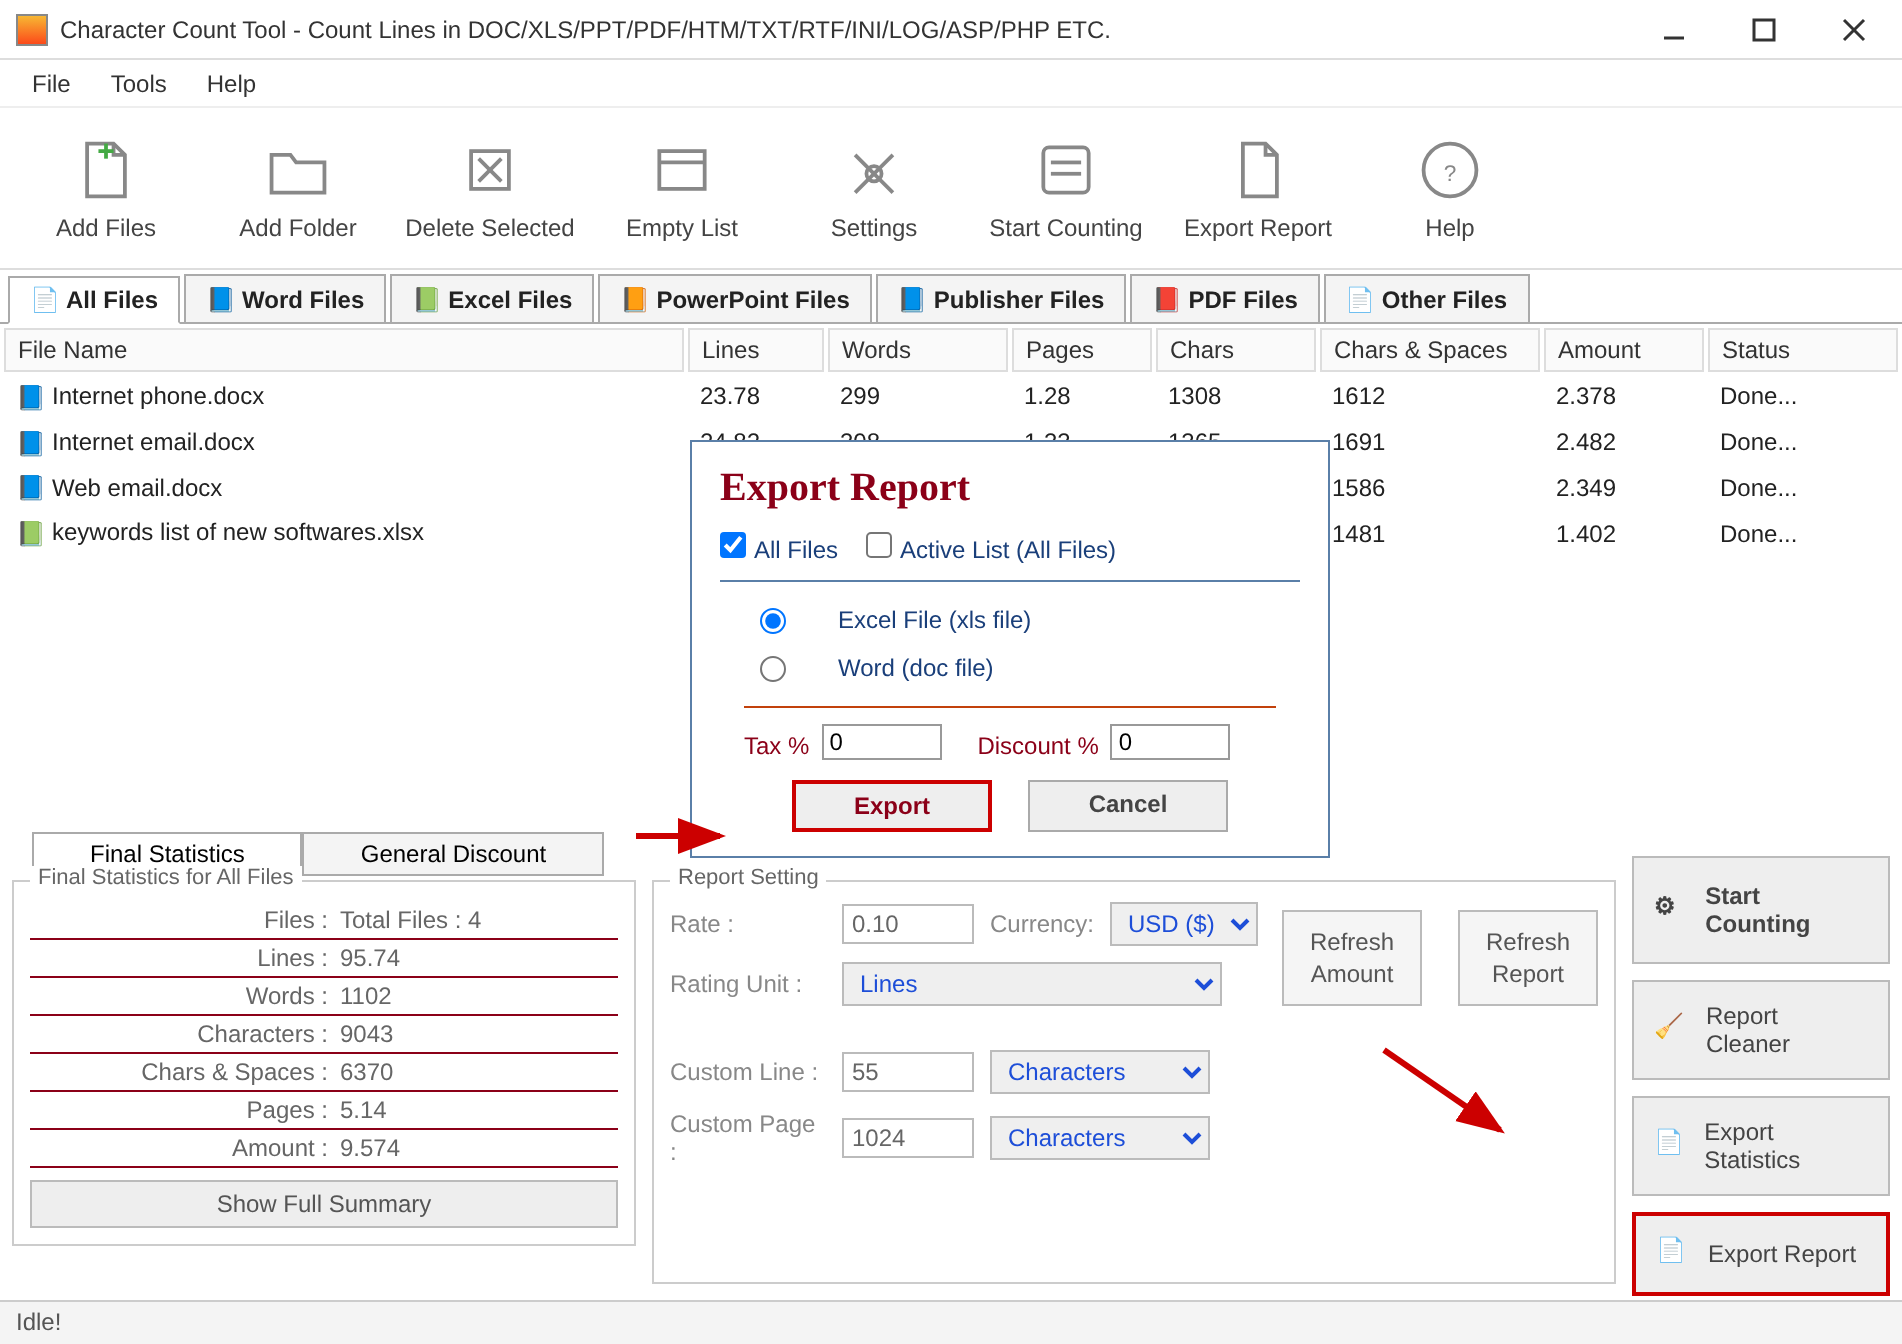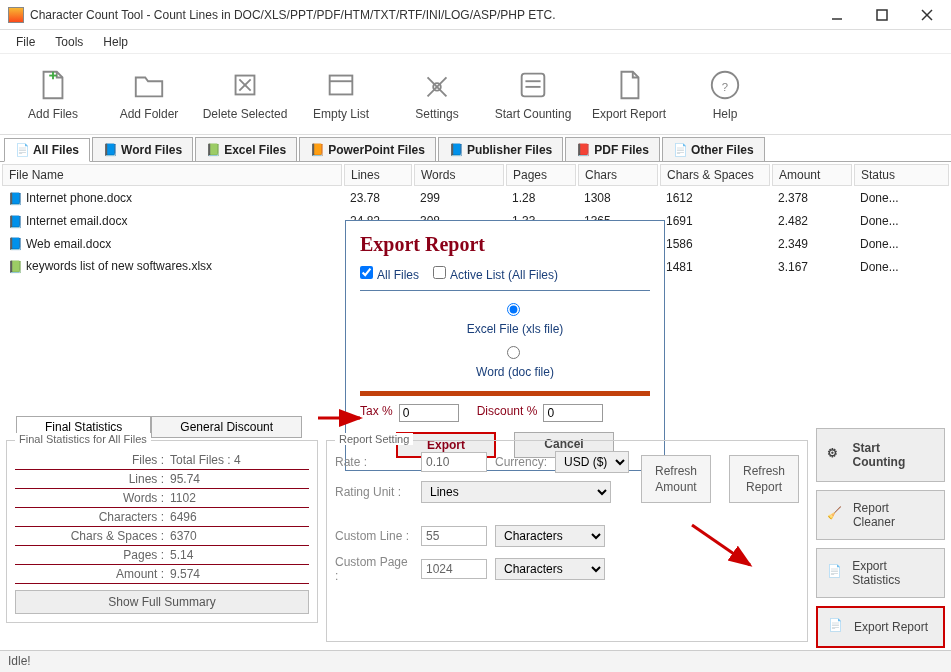--- a/index.html
+++ b/index.html
@@ -43,38 +43,38 @@
 .stats { width:312px; }
 .statrow { display:flex; border-bottom:1px solid #8b0018; padding:2px 0; color:#666;}
 .statrow .k { width:155px; text-align:right; padding-right:6px;}
 .statrow .v { flex:1; }
 .fullsum { width:100%; text-align:center; background:#eee; border:1px solid #bbb; padding:4px; margin-top:6px; color:#555;}
 
 .report { flex:1; color:#888; }
 .report .row { display:flex; align-items:center; gap:8px; margin-bottom:8px; }
 .report label { width:78px; color:#888; }
 .report input[type=text] { width:66px; padding:2px 4px; border:1px solid #bbb; color:#666;}
-.report select { padding:2px 4px; border:1px solid #bbb; color:#000000; }
+.report select { padding:2px 4px; border:1px solid #bbb; color:#1d4ed8; }
 .refresh { width:70px; height:48px; border:1px solid #bbb; background:#f5f5f5; color:#555; text-align:center; padding-top:8px; line-height:1.3;}
 
 .sidebtns { width:180px; display:flex; flex-direction:column; gap:8px; }
 .sidebtn { display:flex; align-items:center; gap:8px; padding:10px 10px; background:#eee; border:1px solid #bbb; color:#444;}
 .sidebtn.big { font-size:16px; font-weight:bold; padding:12px 10px;}
 .sidebtn.highlight { border:2px solid #c00; }
 .sicon { width:18px; height:18px; }
 
 .statusbar { position:absolute; left:0; right:0; bottom:0; height:22px; background:#f4f4f4; border-top:1px solid #ccc; padding:3px 8px; color:#555;}
 
 
 .dialog { position:absolute; left:345px; top:220px; width:320px; background:#fff; border:1px solid #5a7fa8; padding:12px 14px; }
 .dialog h2 { color:#8b0018; font-family: Georgia, serif; font-size:20px; font-weight:bold; margin-bottom:10px;}
 .dialog .optrow { display:flex; gap:14px; color:#1a3f7a; margin:6px 0; padding-bottom:8px; border-bottom:1px solid #5a7fa8;}
 .dialog .radios { margin:12px 0 12px 20px; color:#1a3f7a; }
-.dialog .radios div { margin:10px 0; display:flex; align-items:center; gap:6px;flex-direction:column;}
-.dialog .taxrow { display:flex; gap:6px; align-items:flex-start; color:#8b0018; margin:6px 0; padding-top:8px; border-top:5px solid #c2410c;}
+.dialog .radios div { margin:10px 0; display:flex; align-items:center; gap:22px;}
+.dialog .taxrow { display:flex; gap:6px; align-items:flex-end; color:#8b0018; margin:6px 12px; padding-top:8px; border-top:1px solid #c2410c;}
 .dialog .taxrow input { width:60px; border:1px solid #999; padding:1px 3px;}
 .dialog .dlgbtns { display:flex; gap:18px; justify-content:center; margin-top:10px;}
 .dialog .dbtn { width:100px; padding:4px; background:#eee; border:1px solid #aaa; text-align:center; font-weight:bold;}
 .dialog .dbtn.export { border:2px solid #c00; color:#8b0018;}
 .dialog .dbtn.cancel { color:#444; }
 
 .arrow { position:absolute; pointer-events:none; }
 .arrow svg { overflow:visible; }
 
 input[type=checkbox], input[type=radio] { margin:0 4px 0 0; }
@@ -275,21 +275,21 @@
         <td>2.349</td>
         <td>Done...</td>
       </tr>
       <tr>
         <td><span class="fileicon">📗</span>keywords list of new softwares.xlsx</td>
         <td>2</td>
         <td></td>
         <td></td>
         <td></td>
         <td>1481</td>
-        <td>3.167</td>
+        <td>1.402</td>
         <td>Done...</td>
       </tr>
     </tbody>
 </table>
 
 <div class="dialog">
   <h2>Export Report</h2>
   <div class="optrow">
     <label><input type="checkbox" checked="" style=""><span>All Files</span></label>
     <label><input type="checkbox" style=""><span>Active List (All Files)</span></label>
@@ -353,21 +353,21 @@
       <div class="statrow">
           <div class="k">Lines :</div>
           <div class="v">95.74</div>
         </div>
       <div class="statrow">
           <div class="k">Words :</div>
           <div class="v">1102</div>
         </div>
       <div class="statrow">
           <div class="k">Characters :</div>
-          <div class="v">6496</div>
+          <div class="v">9043</div>
         </div>
       <div class="statrow">
           <div class="k">Chars &amp; Spaces :</div>
           <div class="v">6370</div>
         </div>
       <div class="statrow">
           <div class="k">Pages :</div>
           <div class="v">5.14</div>
         </div>
       <div class="statrow">

